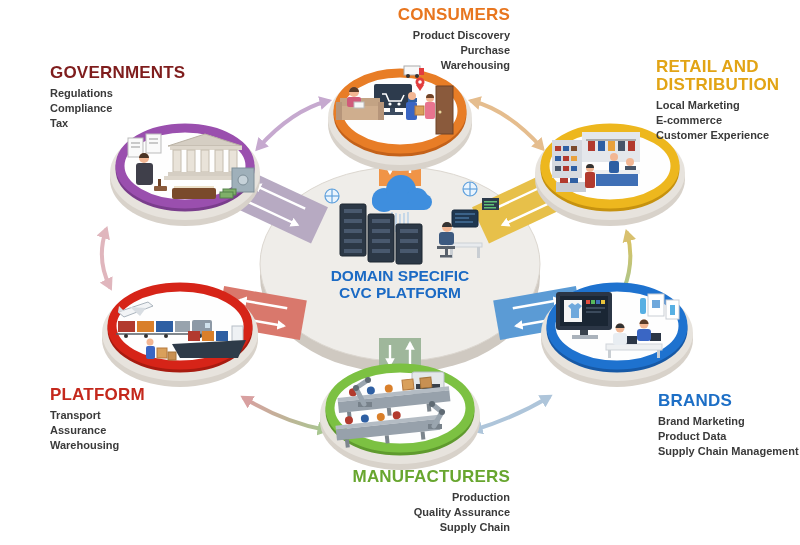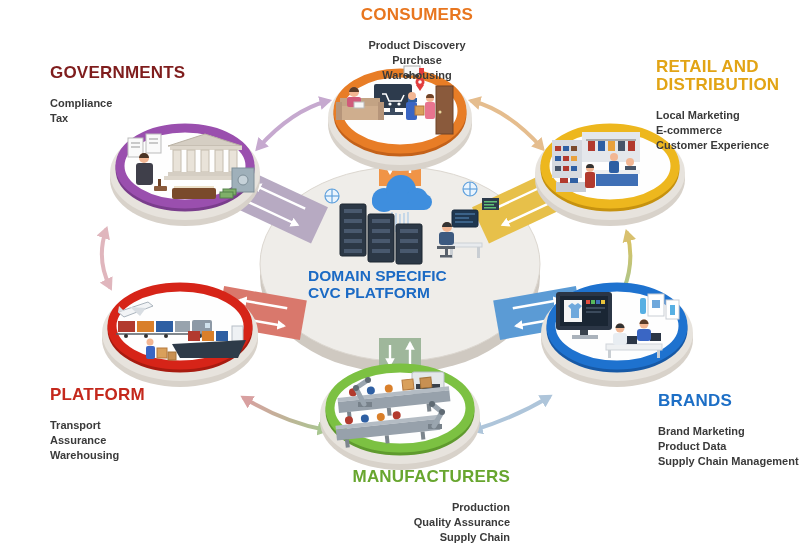--- a/index.html
+++ b/index.html
@@ -2,24 +2,24 @@
 <html><head>
 <meta charset="utf-8">
 <style>
   html,body{margin:0;padding:0}
   body{width:800px;height:545px;position:relative;background:#fff;
        font-family:"Liberation Sans",sans-serif;overflow:hidden}
   svg.diagram{position:absolute;left:0;top:0}
   .label{position:absolute}
   .heading{font-size:17px;font-weight:700;line-height:18px;letter-spacing:.2px}
   .item{font-size:11px;font-weight:700;color:#3a3a3a;line-height:15px}
-  .items{margin-top:14px}
-  .center-label{left:308px;top:267px;width:184px;text-align:left;
+  .items{margin-top:4px}
+  .center-label{left:308px;top:267px;width:184px;text-align:center;
                 font-weight:700;font-size:15.5px;line-height:17px;color:#1b6ac4}
-  .consumers-label{left:307px;top:6px;width:220px;text-align:center}
+  .consumers-label{left:290px;top:6px;width:220px;text-align:right}
   .governments-label{left:50px;top:64px}
   .retail-label{left:656px;top:58px;width:142px}
   .logistics-label{left:50px;top:386px}
   .brands-label{left:658px;top:392px;width:142px}
   .manufacturers-label{left:290px;top:468px;width:220px;text-align:right}
   .h-consumers{color:#e8761f}
   .h-governments{color:#7f1d1d}
   .h-retail{color:#e2a415}
   .h-logistics{color:#c4281c}
   .h-brands{color:#1d6fc6}
@@ -403,20 +403,21 @@
   <div class="items">
     <div class="item">Product Discovery</div>
     <div class="item">Purchase</div>
     <div class="item">Warehousing</div>
   </div>
 </div>
 
 <div class="label governments-label">
   <div class="heading h-governments">GOVERNMENTS</div>
   <div class="items">
+    <div class="item">Regulations</div>
     <div class="item">Compliance</div>
     <div class="item">Tax</div>
   </div>
 </div>
 
 <div class="label retail-label">
   <div class="heading h-retail">RETAIL AND DISTRIBUTION</div>
   <div class="items">
     <div class="item">Local Marketing</div>
     <div class="item">E-commerce</div>

